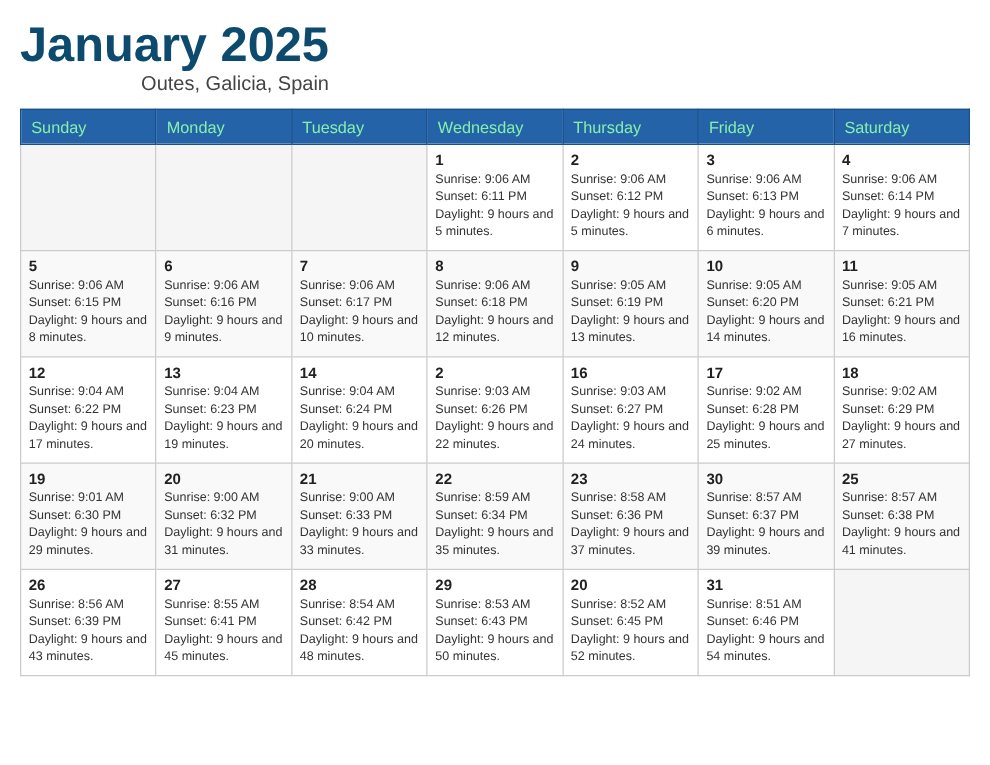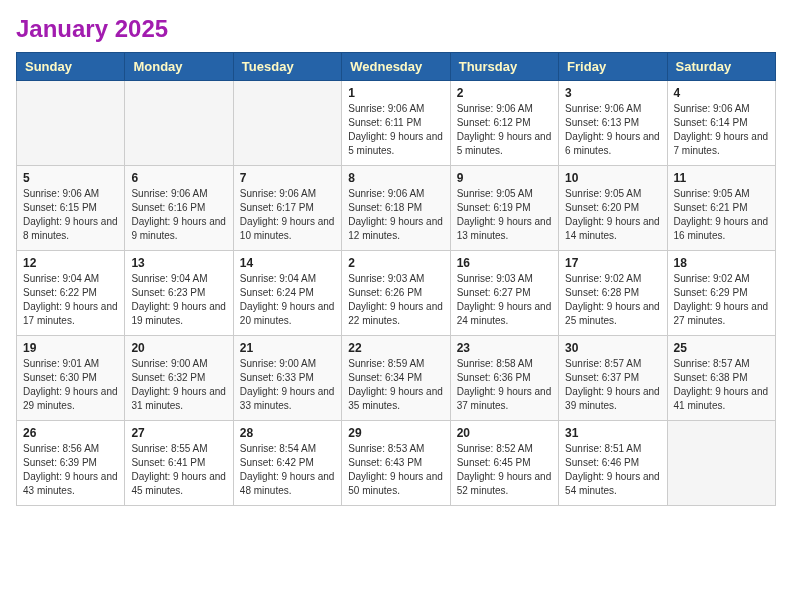--- a/index.html
+++ b/index.html
@@ -30,40 +30,40 @@
     .logo-text-blue {
       font-size: 18px;
       font-weight: bold;
       color: #1a5fa8;
       line-height: 1.1;
     }
     .title-block {
       text-align: right;
     }
     .title-block h1 {
-      font-size: 24px;
-      font-weight: bold;
-      color: #a21caf;
+      font-size: 39px;
+      font-weight: bold;
+      color: #0c4a6e;
       line-height: 1.1;
     }
     .title-block h2 {
       font-size: 16px;
       font-weight: normal;
       color: #444;
     }
     .calendar {
       width: 100%;
       border-collapse: collapse;
       border: 1px solid #ccc;
     }
     .calendar th {
       background: #2563a8;
-      color: #fef9c3;
+      color: #86efac;
       font-size: 13px;
-      font-weight: bold;
+      font-weight: normal;
       padding: 6px 8px;
       text-align: left;
       border: 1px solid #1a4f8a;
     }
     .calendar td {
       vertical-align: top;
       padding: 5px 6px;
       border: 1px solid #ccc;
       width: 107px;
       min-height: 80px;
@@ -91,20 +91,21 @@
     .calendar tbody tr td {
       height: 85px;
     }
   </style>
 </head>
 <body>
 
 <div class="header">
   <div class="title-block">
     <h1>January 2025</h1>
+    <h2>Outes, Galicia, Spain</h2>
   </div>
 </div>
 
 <table class="calendar">
   <thead>
     <tr>
     <th>Sunday</th>
         <th>Monday</th>
         <th>Tuesday</th>
         <th>Wednesday</th>

